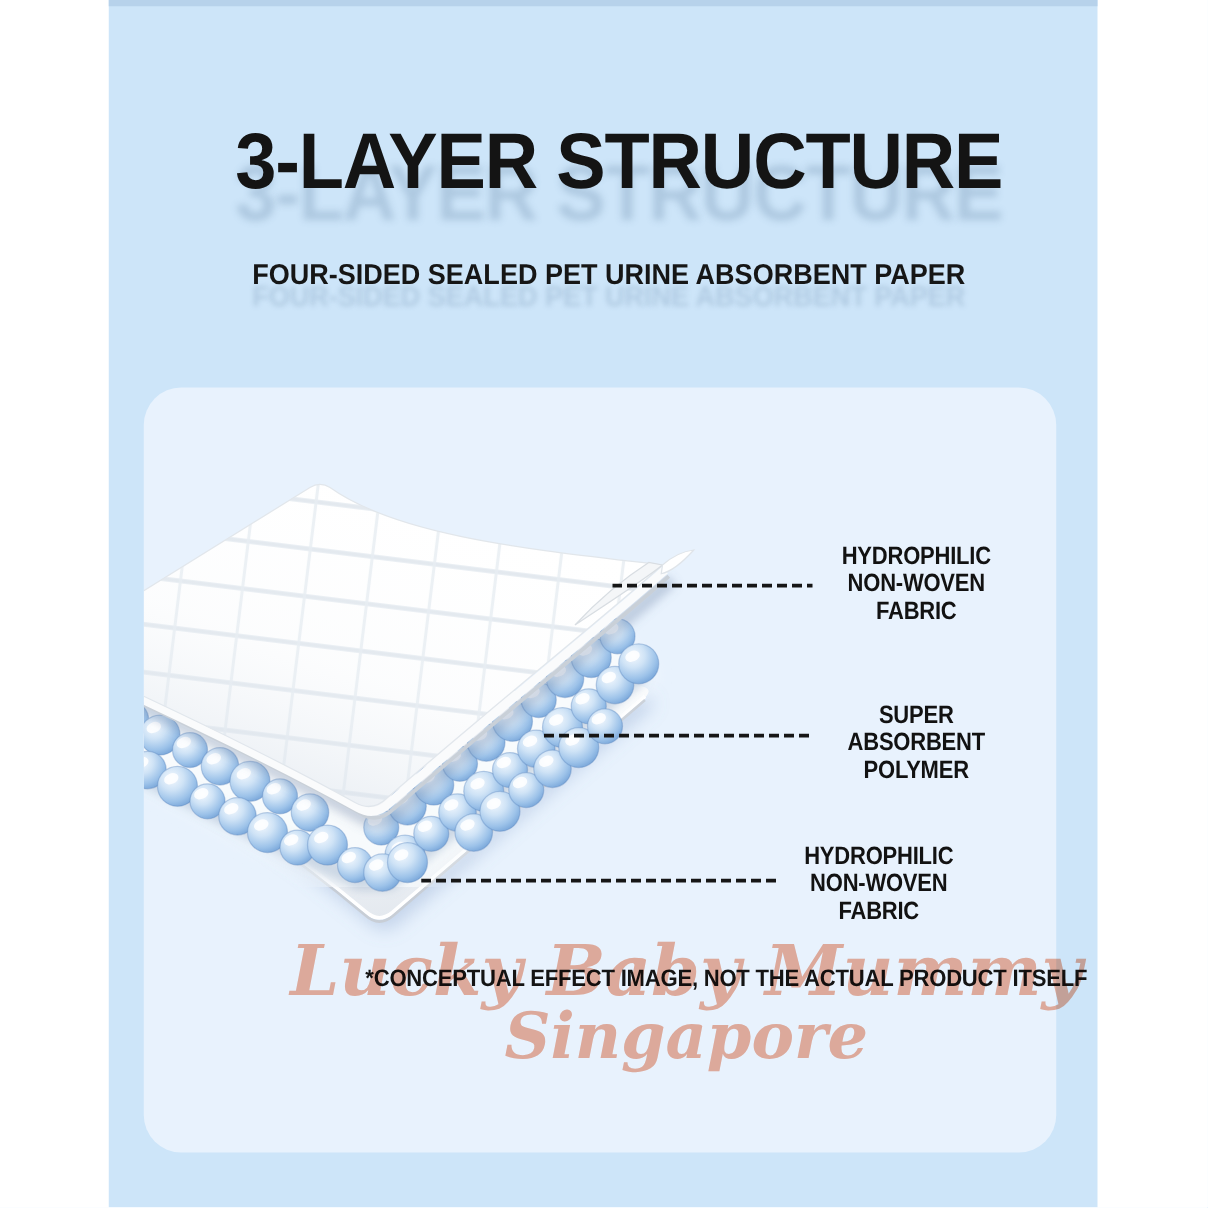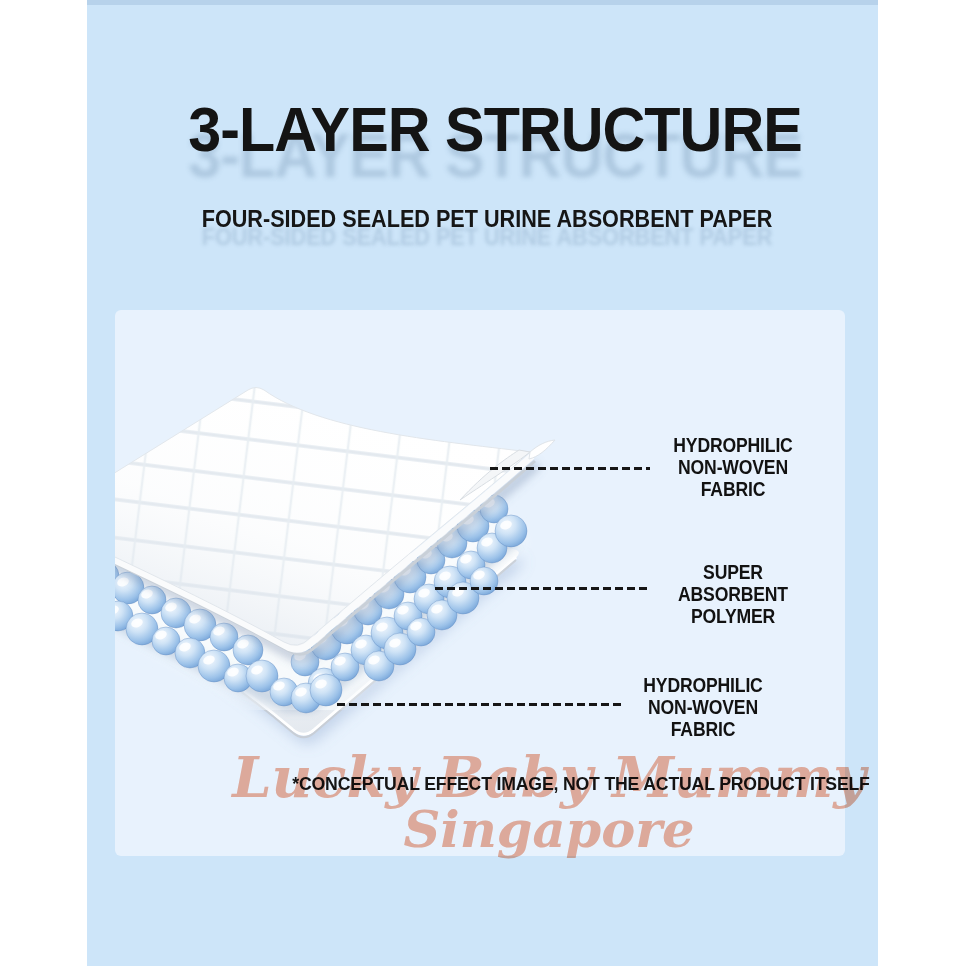--- a/index.html
+++ b/index.html
@@ -10,22 +10,22 @@
 
   .title{position:absolute;left:408px;top:93px;margin:0;white-space:nowrap;
          transform:translateX(-50%) scaleX(0.94);transform-origin:center top;
          font-size:63px;font-weight:700;letter-spacing:-1px;color:#141414;
          text-shadow:0 26px 6px rgba(104,136,170,0.30);}
   .subtitle{position:absolute;left:400px;top:206px;margin:0;white-space:nowrap;
          transform:translateX(-50%) scaleX(0.94);transform-origin:center top;
          font-size:23px;font-weight:700;letter-spacing:0px;color:#161616;
          text-shadow:0 18px 4px rgba(104,136,170,0.28);}
 
-  .panel{position:absolute;left:28px;top:310px;width:730px;height:546px;
-         background:#e8f2fd;border-radius:6px;overflow:hidden;}
+  .panel{position:absolute;left:28px;top:310px;width:730px;height:612px;
+         background:#e8f2fd;border-radius:30px;overflow:hidden;}
   .panel svg{position:absolute;left:0;top:0;}
 
   .leader{position:absolute;height:3px;
           background:repeating-linear-gradient(90deg,#161616 0 8px,transparent 8px 12px);}
   .leader.l1{left:375px;top:157px;width:160px;}
   .leader.l2{left:320px;top:277px;width:214px;}
   .leader.l3{left:222px;top:393px;width:284px;}
 
   .layer-label{position:absolute;text-align:center;white-space:nowrap;color:#121212;
          font-size:20px;line-height:22px;font-weight:700;letter-spacing:-0.2px;

